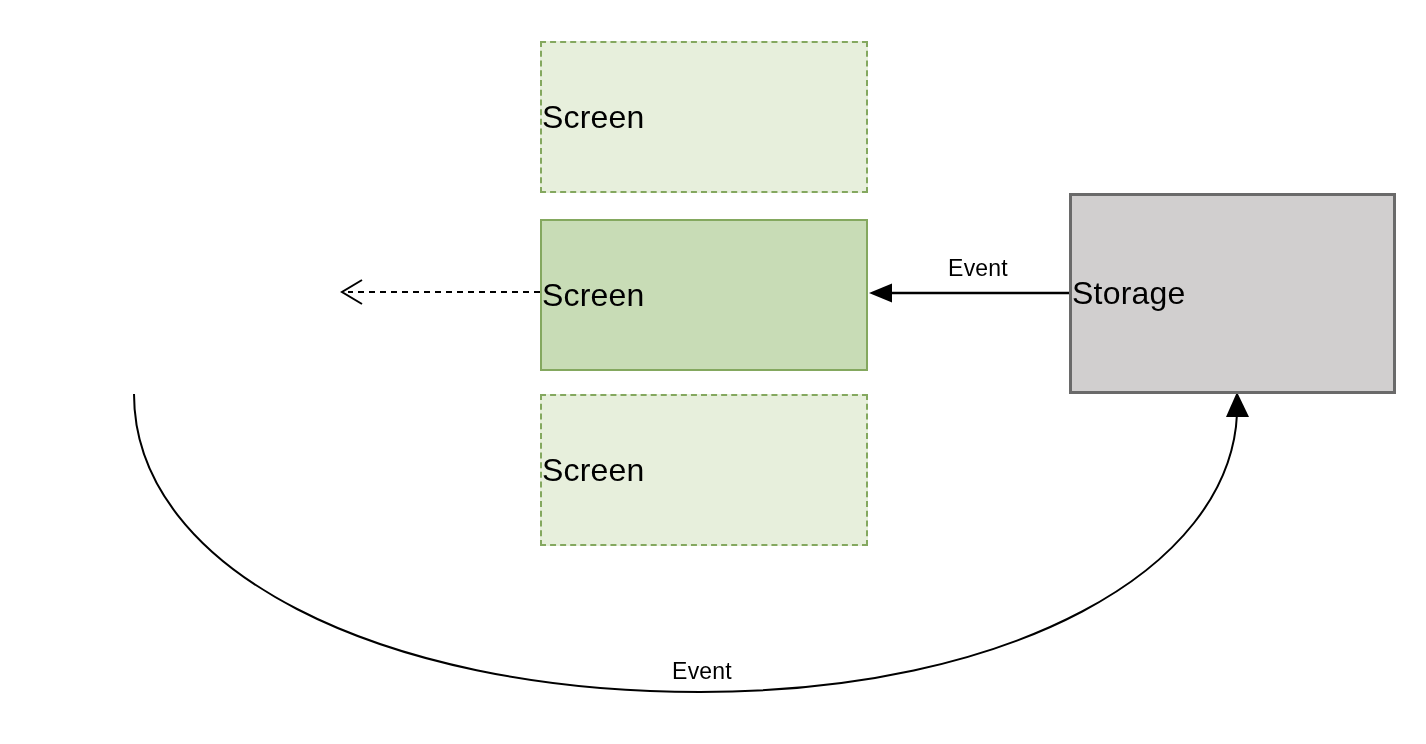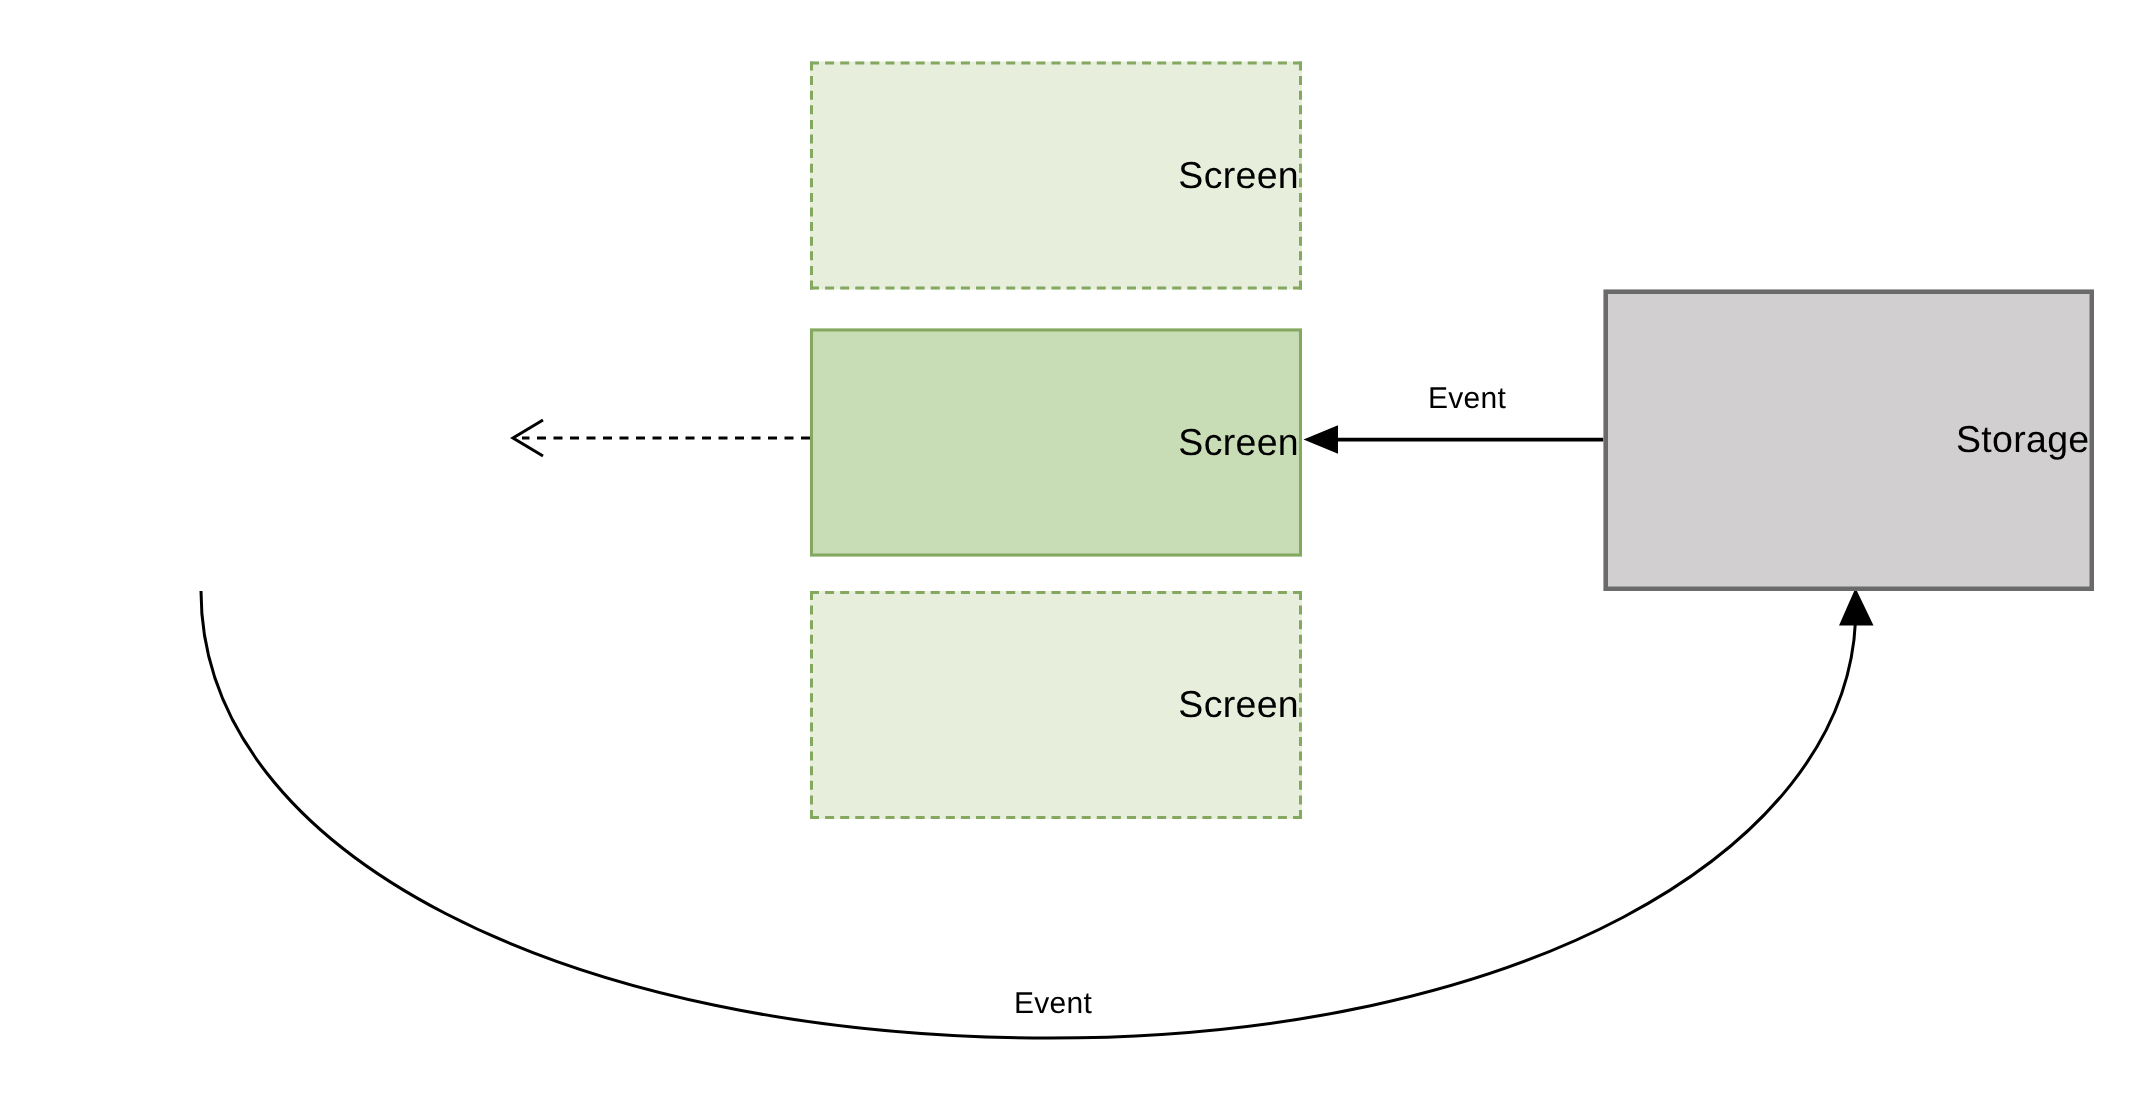--- a/index.html
+++ b/index.html
@@ -13,22 +13,22 @@
     width: 1426px;
     height: 744px;
     background: var(--background, #ffffff);
     overflow: hidden;
   }
   .box {
     position: absolute;
     box-sizing: border-box;
     display: flex;
     align-items: center;
-    justify-content: flex-end;
-    font-size: 25px;
+    justify-content: flex-start;
+    font-size: 32px;
     color: var(--text, #000000);
     letter-spacing: 0.2px;
   }
   .gray-box {
     background: var(--gray-fill, #d1cfcf);
     border: 3px solid var(--gray-border, #6a6a6a);
   }
   .green-solid-box {
     background: var(--green-fill-solid, #c8dcb6);
     border: 2px solid var(--green-border, #84a85f);
@@ -49,21 +49,21 @@
     width: 1426px;
     height: 744px;
     pointer-events: none;
   }
   .arrow-stroke { stroke: var(--arrow, #000000); }
   .arrow-fill   { fill:   var(--arrow, #000000); }
 
   .edge-label {
     position: absolute;
     transform: translateX(-50%);
-    font-size: 20px;
+    font-size: 23px;
     color: var(--text, #000000);
     white-space: nowrap;
     letter-spacing: 0.2px;
   }
   #event-label-right  { left: 978px; top: 255px; }
   #event-label-bottom { left: 702px; top: 658px; }
 </style>
 </head>
 <body>
 

